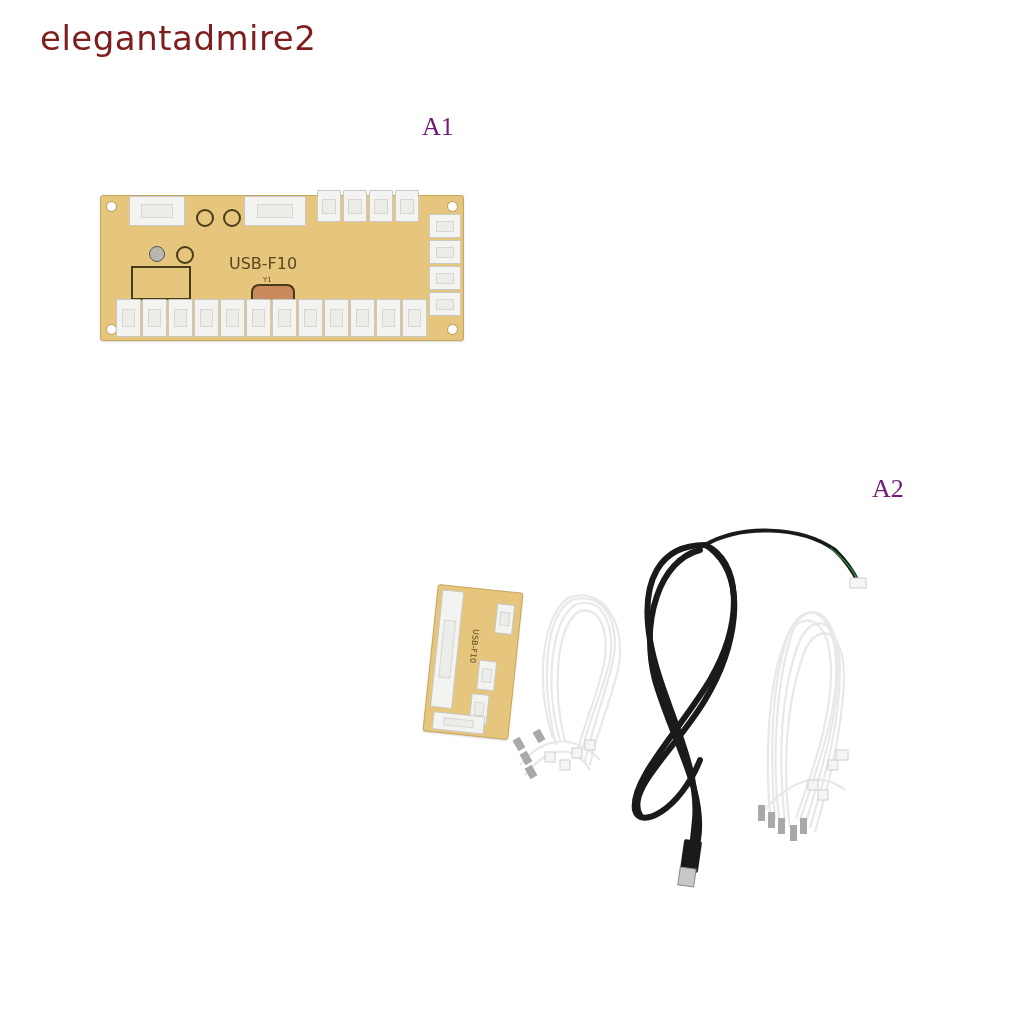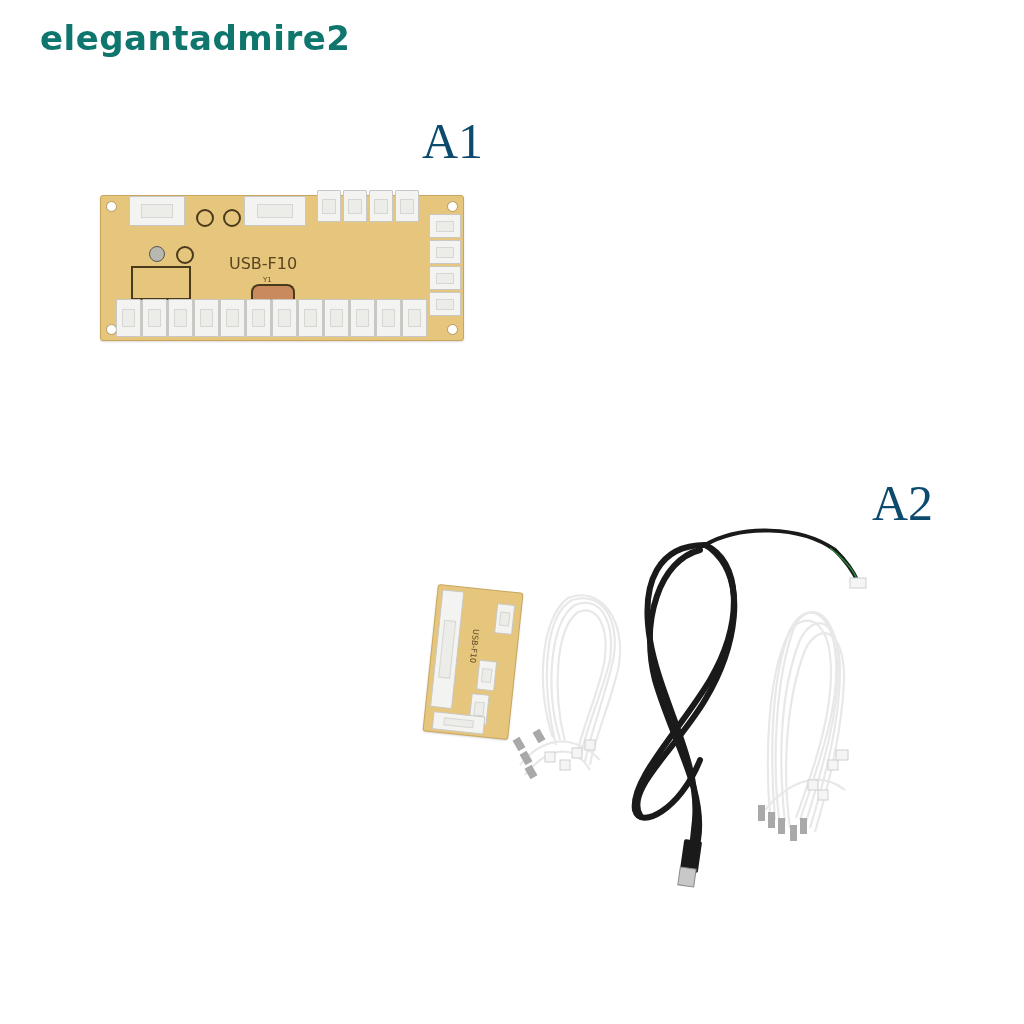--- a/index.html
+++ b/index.html
@@ -1,18 +1,18 @@
 <!DOCTYPE html>
 <html><head>
 <meta charset="utf-8">
 <style>
   html, body { margin:0; padding:0; background:#ffffff; }
   body { width:1024px; height:1024px; position:relative; overflow:hidden; font-family:"DejaVu Sans", sans-serif; }
-  .watermark { position:absolute; left:40px; top:18px; font-family:"DejaVu Sans", sans-serif; font-weight:bold; font-size:34px; color:#0f766e; letter-spacing:0.5px; }
-  .label { position:absolute; font-family:"Liberation Serif", serif; font-size:50px; color:#0c4a6e; }
+  .watermark { position:absolute; left:40px; top:18px; font-family:"DejaVu Sans", sans-serif; font-weight:normal; font-size:34px; color:#7f1d1d; letter-spacing:0.5px; }
+  .label { position:absolute; font-family:"Liberation Serif", serif; font-size:26px; color:#701a75; }
   .pcb { position:absolute; background:#e6c57c; border:1px solid #c9a65d; border-radius:3px; box-shadow: 0 1px 2px rgba(0,0,0,0.15); }
   .hole { position:absolute; width:9px; height:9px; border-radius:50%; background:#fff; border:1px solid #b9975a; }
   .conn { position:absolute; background:#f3f3f1; border:1px solid #c8c8c4; box-sizing:border-box; border-radius:1px; }
   .conn::after { content:""; position:absolute; left:20%; right:20%; top:25%; bottom:25%; border:1px solid #d6d6d2; background:#ecece9; }
   .pcb-text { position:absolute; font-family:"DejaVu Sans", sans-serif; color:#5a4520; }
   svg { position:absolute; left:0; top:0; }
 </style>
 </head>
 <body>
 

